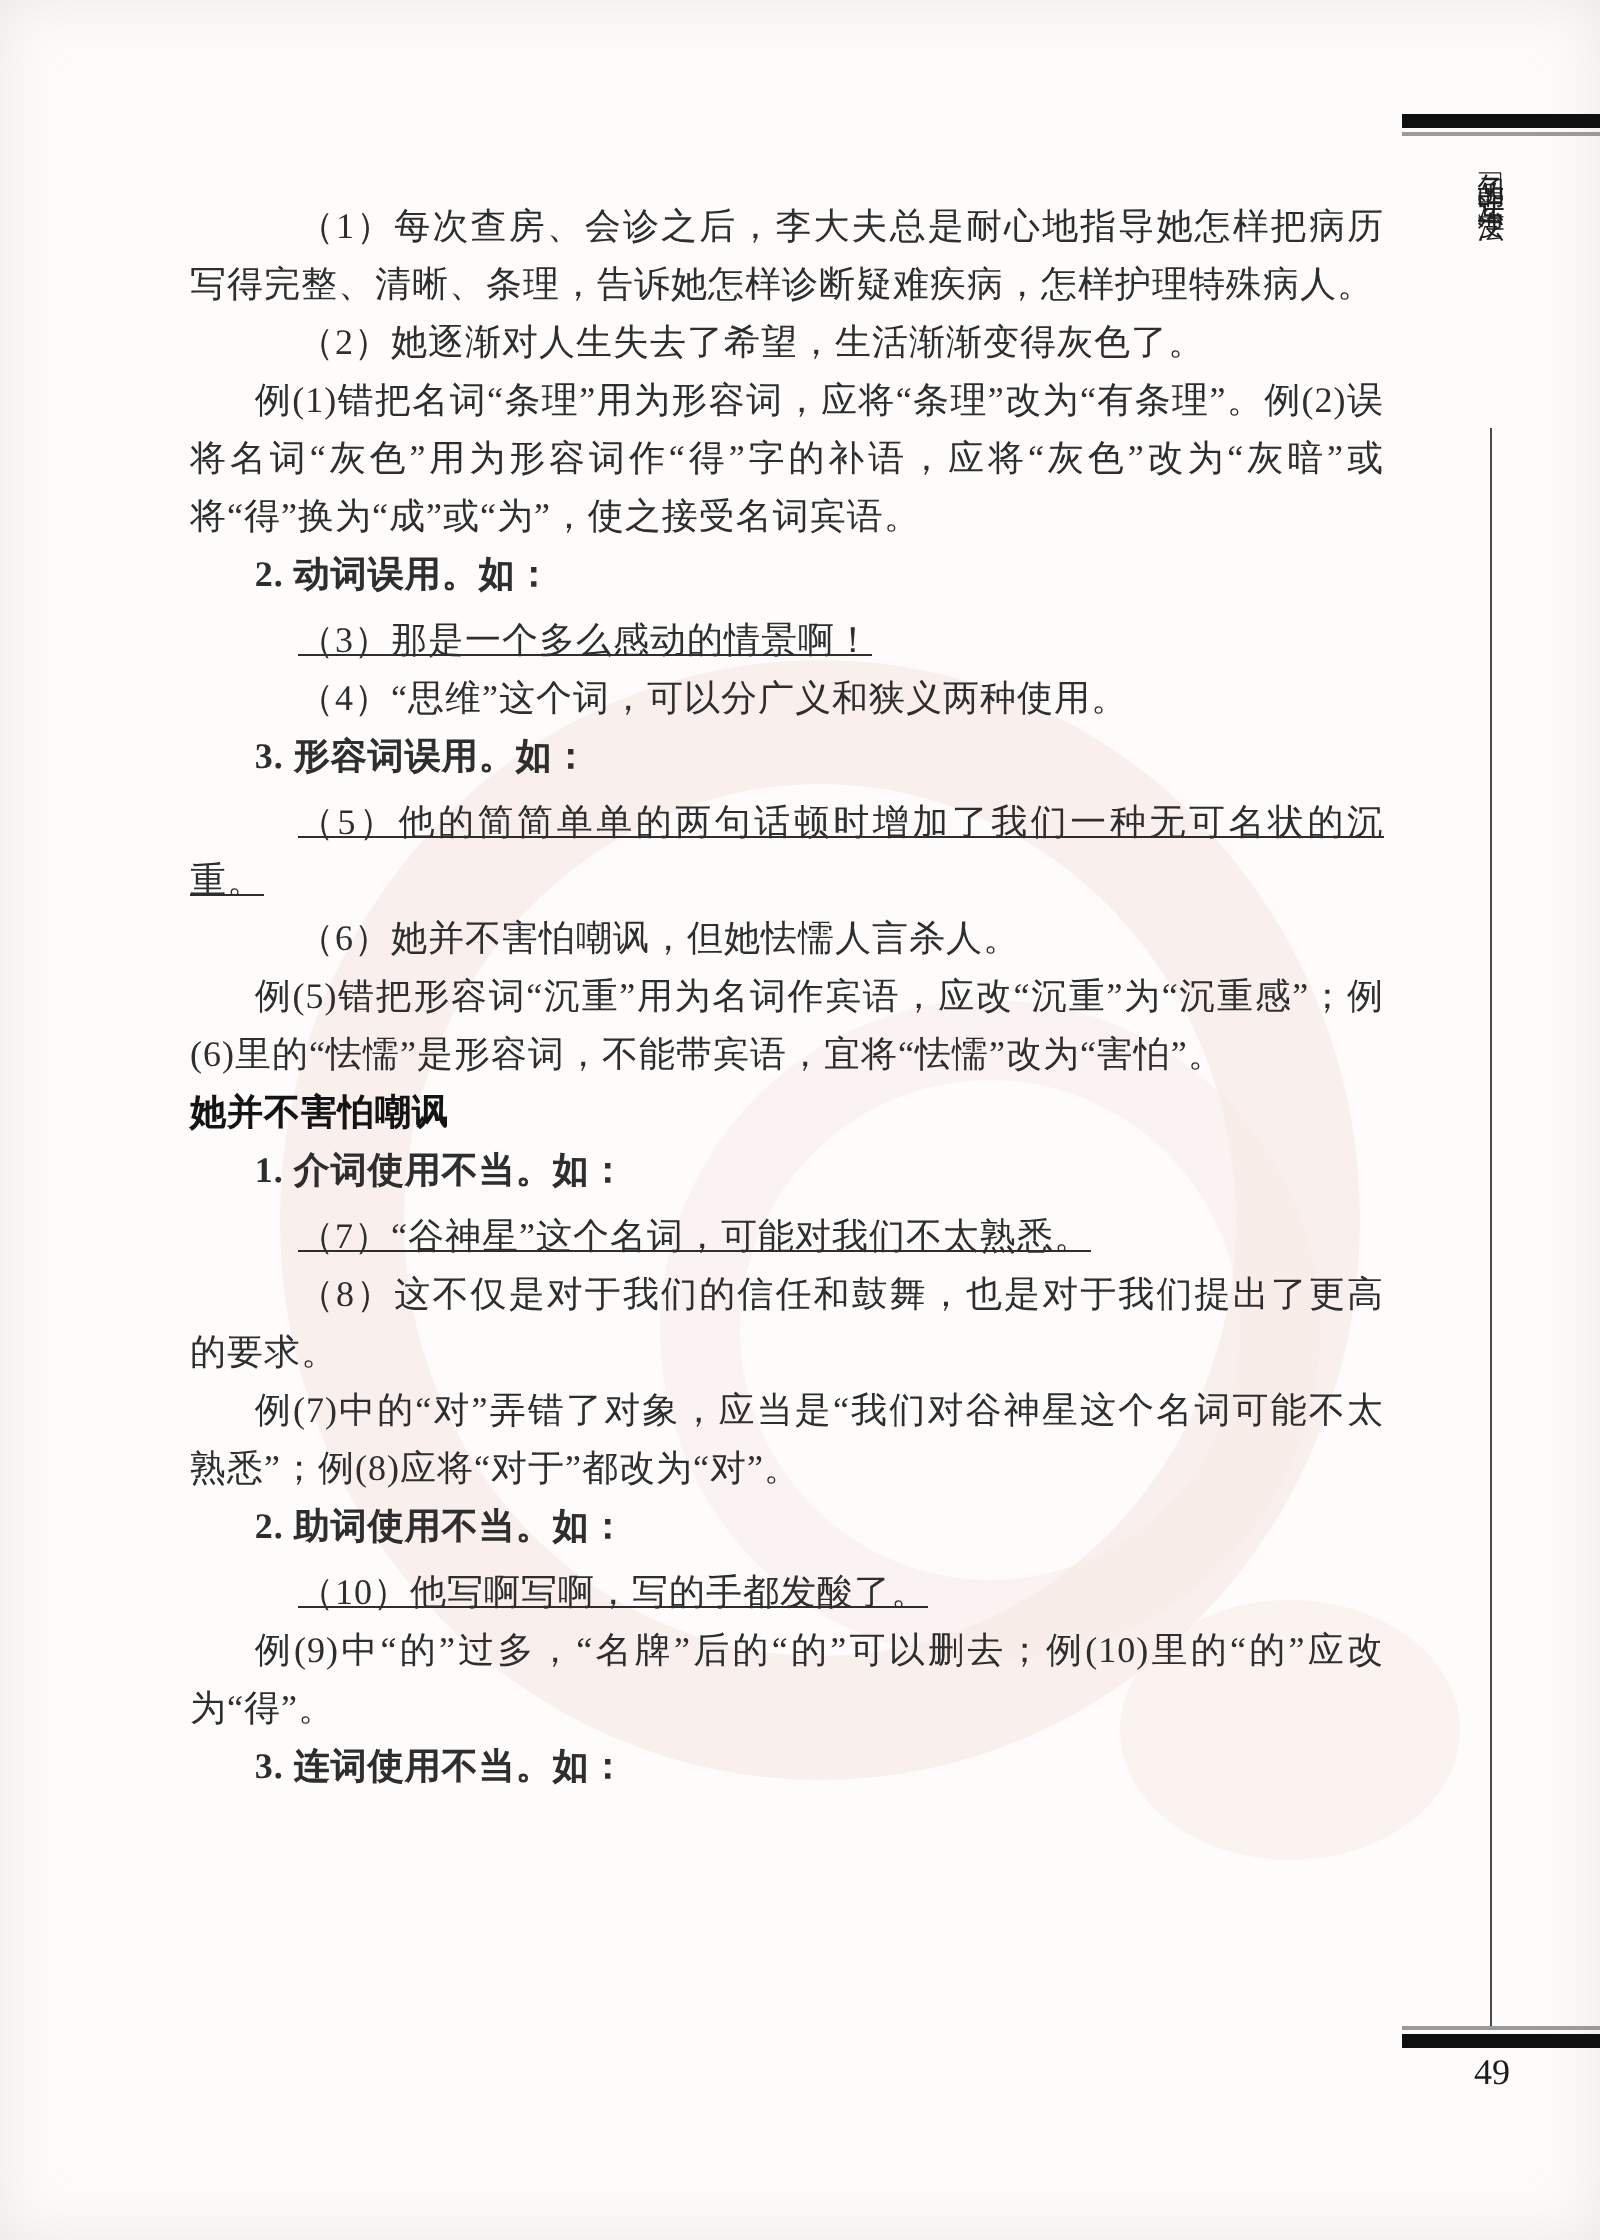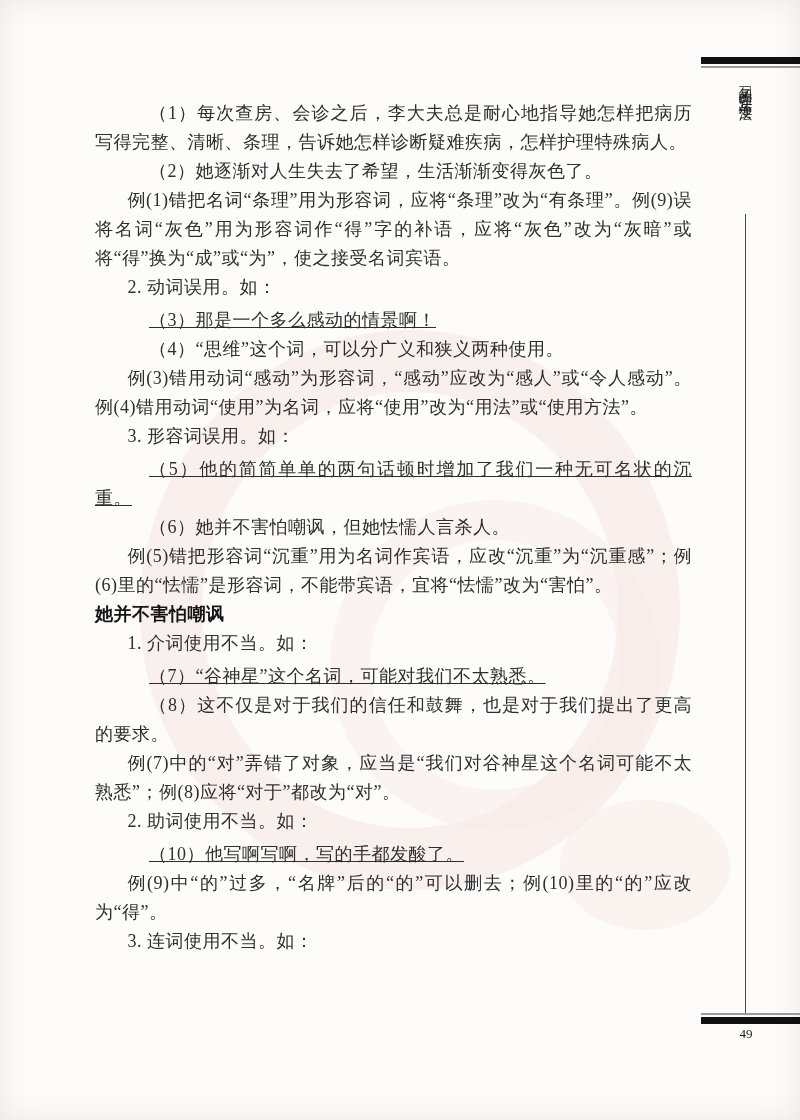--- a/index.html
+++ b/index.html
@@ -46,21 +46,21 @@
   }
   .content p, .content h2 {
     margin: 0;
     font-size: 18px;
     line-height: 29px;
     text-align: justify;
     letter-spacing: 0.5px;
   }
   .example { text-indent: 3em; }
   .analysis { text-indent: 1.8em; margin: 4px 0; }
-  .list-item { text-indent: 1.8em; }
+  .list-item { text-indent: 1.8em; font-weight: bold; }
   .list-item + .example { margin-top: 4px; text-decoration: underline; }
   .heading {
     text-align: center;
     text-indent: 0;
     font-size: 23px;
     line-height: 34px;
     font-weight: bold;
     letter-spacing: 7px;
     color: #141414;
     margin: 45px 0 50px;
@@ -88,41 +88,40 @@
     position: absolute;
     left: 745px; top: 214px;
     width: 1px; height: 800px;
     background: #4a4a4a;
   }
   .page-number {
     position: absolute;
     left: 725px; top: 1026px;
     width: 42px;
     text-align: center;
-    font-size: 13px;
+    font-size: 18px;
     color: #1c1c1c;
   }
 </style>
 </head>
 <body>
 
 <div class="page">
 
   <div class="wm-ring r1"></div>
   <div class="wm-ring r2"></div>
   <div class="wm-blob"></div>
 
   <div class="content">
     <p class="example">（1）每次查房、会诊之后，李大夫总是耐心地指导她怎样把病历写得完整、清晰、条理，告诉她怎样诊断疑难疾病，怎样护理特殊病人。</p>
     <p class="example">（2）她逐渐对人生失去了希望，生活渐渐变得灰色了。</p>
-    <p class="analysis">例(1)错把名词“条理”用为形容词，应将“条理”改为“有条理”。例(9)误将名词“灰色”用为形容词作“得”字的补语，应将“灰色”改为“灰暗”或将“得”换为“成”或“为”，使之接受名词宾语。</p>
+    <p class="analysis">例(1)错把名词“条理”用为形容词，应将“条理”改为“有条理”。例(2)误将名词“灰色”用为形容词作“得”字的补语，应将“灰色”改为“灰暗”或将“得”换为“成”或“为”，使之接受名词宾语。</p>
     <p class="list-item">2. 动词误用。如：</p>
     <p class="example">（3）那是一个多么感动的情景啊！</p>
     <p class="example">（4）“思维”这个词，可以分广义和狭义两种使用。</p>
-    <p class="analysis">例(3)错用动词“感动”为形容词，“感动”应改为“感人”或“令人感动”。例(4)错用动词“使用”为名词，应将“使用”改为“用法”或“使用方法”。</p>
     <p class="list-item">3. 形容词误用。如：</p>
     <p class="example">（5）他的简简单单的两句话顿时增加了我们一种无可名状的沉重。</p>
     <p class="example">（6）她并不害怕嘲讽，但她怯懦人言杀人。</p>
     <p class="analysis">例(5)错把形容词“沉重”用为名词作宾语，应改“沉重”为“沉重感”；例(6)里的“怯懦”是形容词，不能带宾语，宜将“怯懦”改为“害怕”。</p>
     <h2 class="heading">她并不害怕嘲讽</h2>
     <p class="list-item">1. 介词使用不当。如：</p>
     <p class="example">（7）“谷神星”这个名词，可能对我们不太熟悉。</p>
     <p class="example">（8）这不仅是对于我们的信任和鼓舞，也是对于我们提出了更高的要求。</p>
     <p class="analysis">例(7)中的“对”弄错了对象，应当是“我们对谷神星这个名词可能不太熟悉”；例(8)应将“对于”都改为“对”。</p>
     <p class="list-item">2. 助词使用不当。如：</p>

